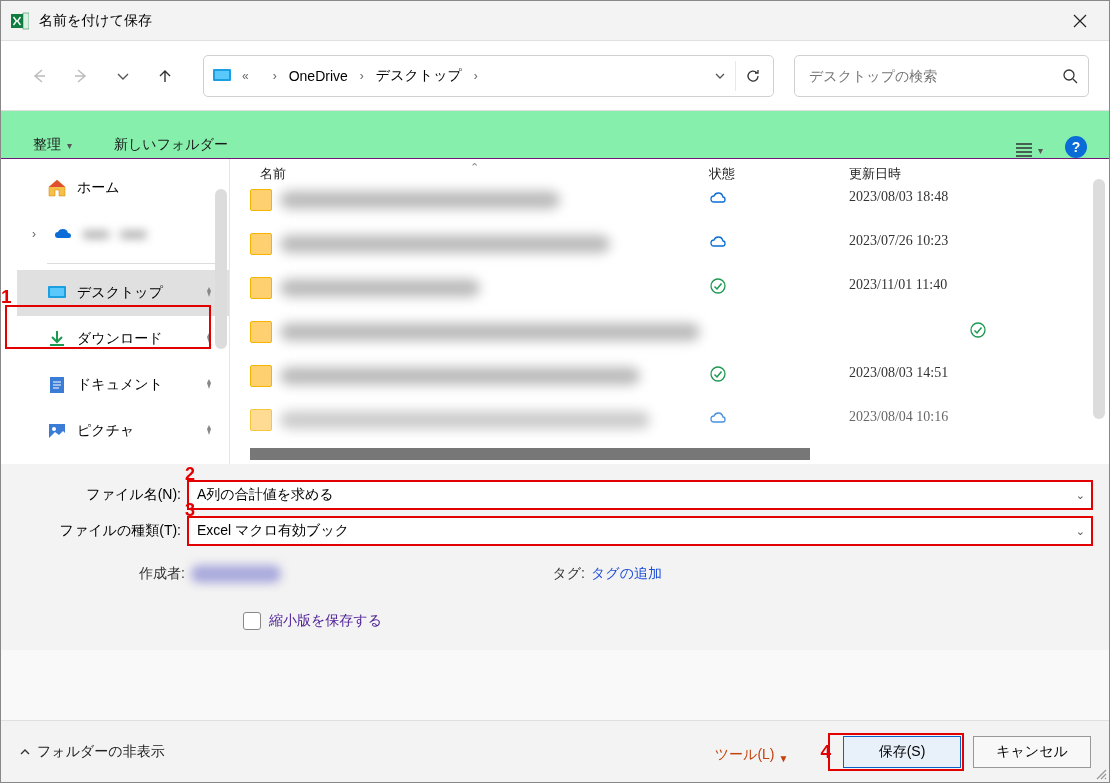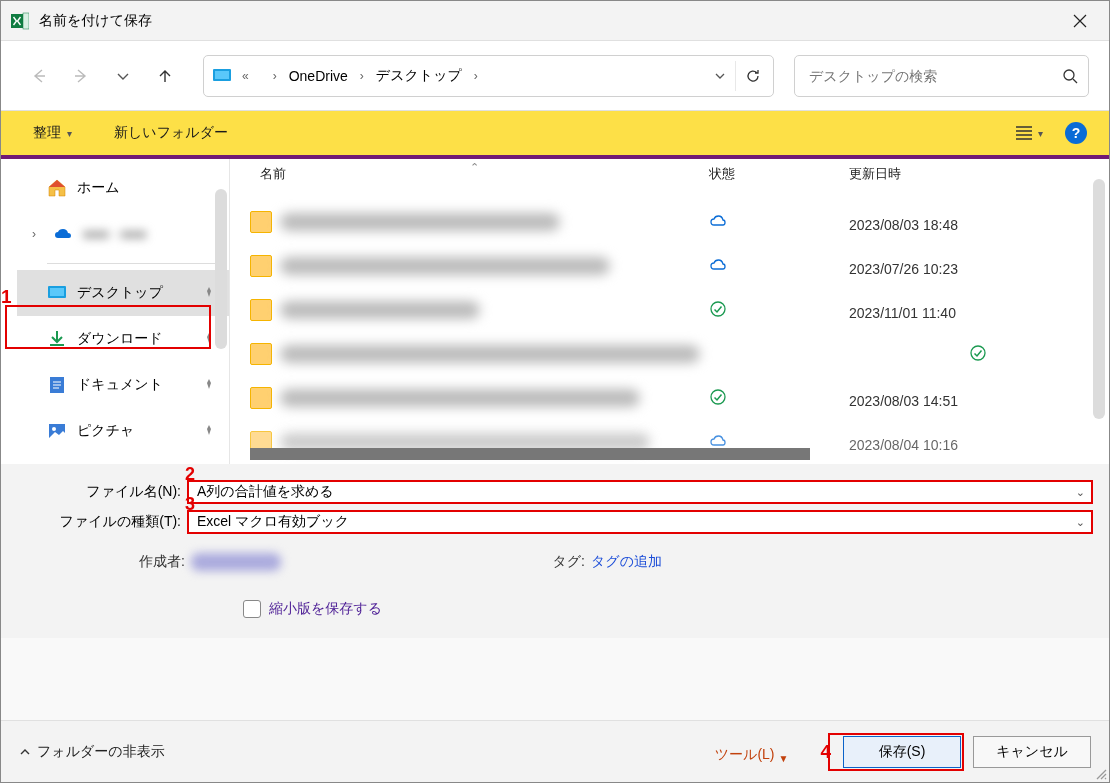--- a/index.html
+++ b/index.html
@@ -71,24 +71,24 @@
     background:#fff;
     display:flex; align-items:center;
     padding: 0 6px 0 12px;
   }
   .searchbox input { border:none; outline:none; flex:1; font-size:14px; background:transparent; color:#888;}
   .searchbox .sicon { width:24px; display:flex; align-items:center; justify-content:center; color:#333; }
 
   
   .toolbar {
     height: 48px;
-    background:#fde047;
-    display:flex; align-items:center;
+    background:#86efac;
+    display:flex; align-items:flex-end;
     padding: 0 22px 0 30px;
-    border-bottom: 4px solid #701a75;
+    border-bottom: 1px solid #701a75;
   }
   .toolbar .t-btn { color:#1a1a1a; display:flex; align-items:center; gap:4px; padding: 4px 2px;}
   .toolbar .t-btn .caret { font-size: 10px; color:#555; margin-left: 2px; }
   .toolbar .gap { width: 38px; }
   .toolbar .flex { flex:1; }
   .toolbar .view { display:flex; align-items:center; gap:2px; color:#333; margin-right: 22px;}
   .toolbar .help {
     width: 22px; height:22px; border-radius:50%; background:#0a6cd6;
     color:#fff; display:flex; align-items:center; justify-content:center; font-weight:bold; font-size:14px;
   }
@@ -145,21 +145,21 @@
     height: 30px; display:flex; align-items:center;
     font-size:13px; color:#222;
     padding-left: 30px;
   }
   .filelist .header .col-name { flex:1; }
   .filelist .header .sort-ind { position:absolute; left: 240px; top: 2px; color:#888; font-size:11px;}
   .filelist .header .col-state { width: 140px; }
   .filelist .header .col-date { width: 260px; }
   .filelist .rows { }
   .filelist .row {
-    height: 44px; display:flex; align-items:flex-end; padding-left: 20px;
+    height: 44px; display:flex; align-items:flex-start; padding-left: 20px; font-family: Liberation Serif, serif;
   }
   .filelist .row .ficon { width:22px; height:22px; background:#ffd070; border:1px solid #f5b400; border-radius:2px; margin-right: 8px; }
   .filelist .row .fname-blur {
     height: 18px; width: 300px; filter: blur(6px); background:#bbb; border-radius: 10px;
   }
   .filelist .row .col-name { flex:1; display:flex; align-items:center; }
   .filelist .row .col-state { width: 140px; display:flex; justify-content:flex-start; }
   .filelist .row .col-date { width: 260px; color:#333; font-size: 14px;}
   .filelist .row.partial { opacity: 0.75; }
   .filelist .hscroll {
@@ -178,21 +178,21 @@
     background:#f3f3f3;
     padding: 16px 16px 4px 16px;
   }
   .form-row {
     display:flex; align-items:center; margin-bottom: 6px;
     position:relative;
   }
   .form-row .lbl { width: 170px; text-align:right; padding-right: 6px; font-size:14px;}
   .form-row .field {
     flex:1;
-    height: 24px;
+    height: 30px;
     border:1px solid #aaa;
     background:#fff;
     display:flex; align-items:center;
     padding: 0 8px;
     position:relative;
   }
   .form-row .field .drop { position:absolute; right:6px; color:#555; font-size:11px;}
   .form-row.hi .field { border: 2px solid #e30000; }
   .form-row .callout-num {
     position:absolute; left: 168px; top:-16px; color:#e30000; font-weight:bold; font-size:18px; z-index:6;

